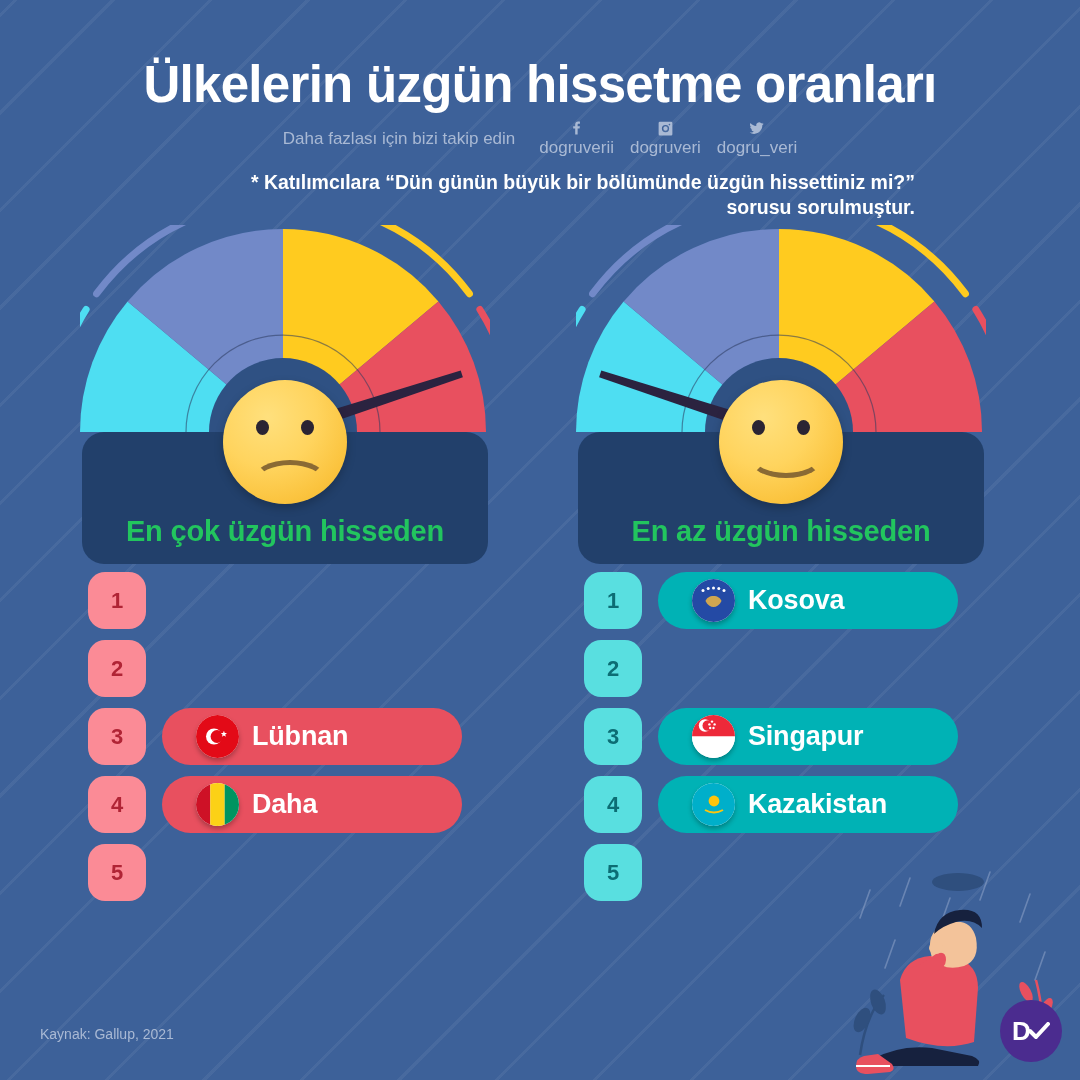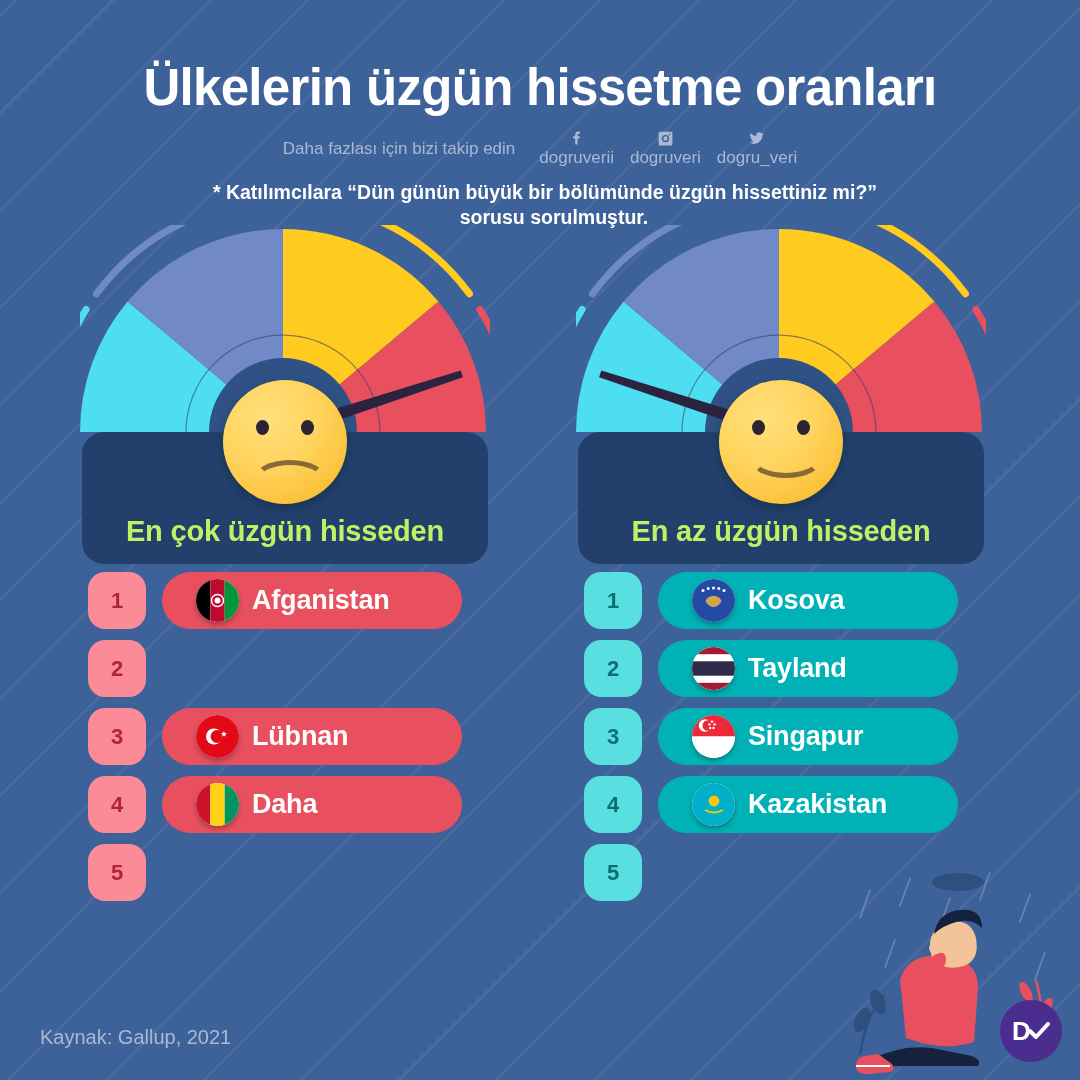--- a/index.html
+++ b/index.html
@@ -26,22 +26,22 @@
   }
 
   
   #header {
     position: absolute;
     top: 0; left: 0;
     width: 1080px;
     text-align: center;
   }
   #title {
-    margin: 15px;
-    padding-top: 46px;
+    margin: 0;
+    padding-top: 58px;
     font-size: 51px;
     font-weight: bold;
     color: #ffffff;
     letter-spacing: -0.7px;
     line-height: 1.05;
   }
   #follow-row {
     margin-top: 8px;
     font-size: 17px;
     color: #a9b9d4;
@@ -61,21 +61,21 @@
     display: inline-block;
     width: 15px;
     height: 15px;
     position: relative;
     top: 1px;
     fill: #a9b9d4;
   }
   #question-note {
     margin: 12px auto 0 auto;
     width: 740px;
-    text-align: center;
+    text-align: right;
     padding-left: 10px;
     font-size: 19.5px;
     font-weight: bold;
     color: #ffffff;
     line-height: 1.32;
   }
   #question-note .indent { display: block; padding-left: 18px; }
 
   
   .panel { position: absolute; }
@@ -98,21 +98,21 @@
     height: 132px;
     background: #22406b;
     border-radius: 22px;
     margin-top: -8px;
   }
   .card-title {
     position: absolute;
     left: 0; right: 0;
     bottom: 16px;
     text-align: center;
-    color: #bef264;
+    color: #22c55e;
     font-size: 29px;
     font-weight: bold;
     letter-spacing: -0.2px;
   }
 
   
   .face {
     position: absolute;
     width: 124px;
     height: 124px;
@@ -202,21 +202,21 @@
   #list-left .bar  { background: #e8505f; width: 300px; }
   
   #list-right .rank { background: #59dfe0; color: #0c6d74; }
   #list-right .bar  { background: #00b2b5; width: 300px; align-items: center; }
 
   
   #source {
     position: absolute;
     left: 40px;
     top: 1026px;
-    font-size: 20px;
+    font-size: 14px;
     color: #a9b9d4;
   }
   #illustration { position: absolute; left: 840px; top: 860px; }
   #logo-badge {
     position: absolute;
     left: 1000px; top: 1000px;
     width: 62px; height: 62px;
     border-radius: 50%;
     background: #4b2c8f;
     display: flex;
@@ -328,32 +328,20 @@
     </div>
     <div class="card">
       <div class="card-title">En az üzgün hisseden</div>
     </div>
   </div>
 
   <div class="list" id="list-left">
 
     <div class="row">
       <div class="rank">1</div>
-      <div class="bar">
-        <span class="flag">
-          <svg width="43" height="43" viewBox="0 0 43 43">
-              <rect width="14.3" height="43" x="0" fill="#000"></rect>
-              <rect width="14.4" height="43" x="14.3" fill="#bf0a30"></rect>
-              <rect width="14.3" height="43" x="28.7" fill="#009639"></rect>
-              <circle cx="21.5" cy="21.5" r="6" fill="none" stroke="#fff" stroke-width="1.4"></circle>
-              <circle cx="21.5" cy="21.5" r="3" fill="#fff"></circle>
-            </svg>
-        </span>
-        <span class="cname">Afganistan</span>
-      </div>
     </div>
 
     <div class="row">
       <div class="rank">2</div>
     </div>
 
     <div class="row">
       <div class="rank">3</div>
       <div class="bar">
         <span class="flag">
@@ -404,31 +392,20 @@
                 <circle cx="32" cy="11.5" r="1.5"></circle>
               </g>
             </svg>
         </span>
         <span class="cname">Kosova</span>
       </div>
     </div>
 
     <div class="row">
       <div class="rank">2</div>
-      <div class="bar">
-        <span class="flag">
-          <svg width="43" height="43" viewBox="0 0 43 43">
-              <rect width="43" height="43" fill="#fff"></rect>
-              <rect width="43" height="7.2" y="0" fill="#a51931"></rect>
-              <rect width="43" height="7.2" y="35.8" fill="#a51931"></rect>
-              <rect width="43" height="14.4" y="14.3" fill="#2d2a4a"></rect>
-            </svg>
-        </span>
-        <span class="cname">Tayland</span>
-      </div>
     </div>
 
     <div class="row">
       <div class="rank">3</div>
       <div class="bar">
         <span class="flag">
           <svg width="43" height="43" viewBox="0 0 43 43">
               <rect width="43" height="21.5" y="0" fill="#ed2939"></rect>
               <rect width="43" height="21.5" y="21.5" fill="#fff"></rect>
               <circle cx="13" cy="10.5" r="6.2" fill="#fff"></circle>

